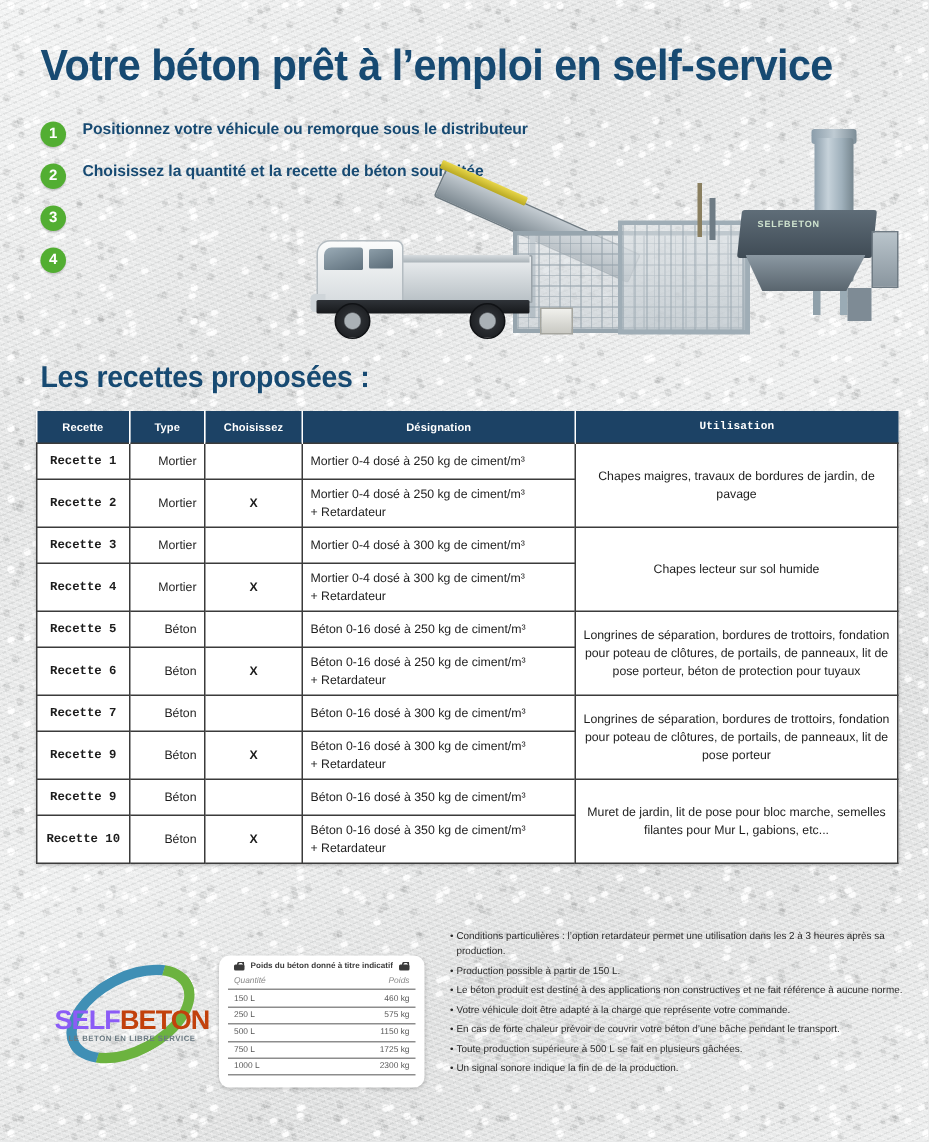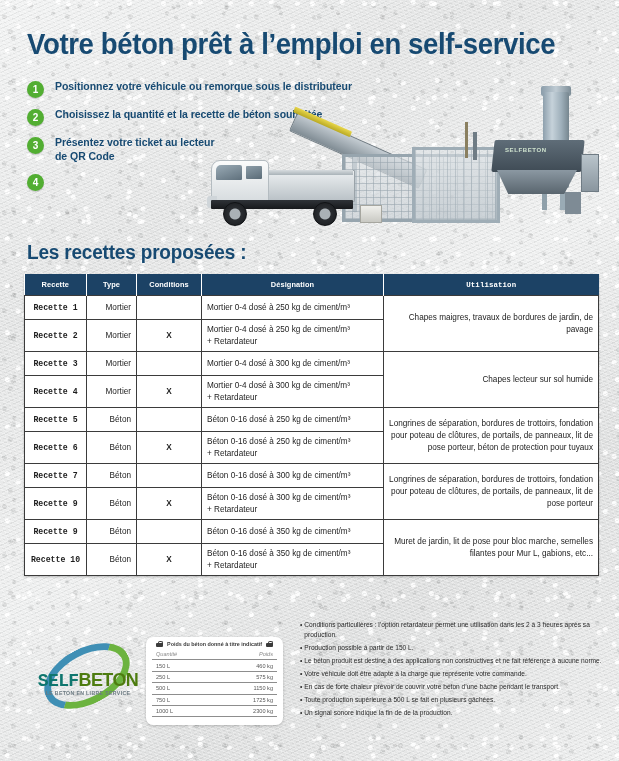--- a/index.html
+++ b/index.html
@@ -205,21 +205,21 @@
   table.recipes td{
     border:1px solid #3b3b3b;
     font-size:8.2px;color:#1d1d1d;
     padding:3px 5px;background:#fff;
     vertical-align:middle;
   }
   td.c-rec{text-align:center;font-weight:bold;font-size:8.4px;font-family:Liberation Mono, monospace;}
   td.c-type{text-align:right;}
   td.c-ret{text-align:center;font-weight:bold;font-size:9px;}
   td.c-des{text-align:left;line-height:12px;white-space:pre-line;}
-  td.c-uti{text-align:right;line-height:12px;font-size:8px;}
+  td.c-uti{text-align:center;line-height:12px;font-size:8px;}
   tr.r-single td{height:17px;}
   tr.r-double td{height:25px;}
 
   
   .logo{position:absolute;left:27px;top:648px;width:120px;height:62px;}
   .logo-ring{
     position:absolute;left:14px;top:0px;width:92px;height:56px;
     border-radius:50%;
     border:7px solid transparent;
     border-top-color:#3f8fb5;
@@ -227,22 +227,22 @@
     border-right-color:#6cb33f;
     border-bottom-color:#6cb33f;
     transform:rotate(-28deg);
     box-sizing:border-box;
   }
   .logo-word{
     position:absolute;left:0px;top:23px;width:122px;
     text-align:center;font-size:18px;font-weight:bold;letter-spacing:-.6px;
     line-height:18px;
   }
-  .lw-self{color:#0f766e;font-family:Liberation Mono, monospace;}
-  .lw-beton{color:#4d7c0f;}
+  .lw-self{color:#8b5cf6;}
+  .lw-beton{color:#c2410c;}
   .logo-tag{
     position:absolute;left:0;top:42px;width:122px;text-align:center;
     font-size:5.2px;font-weight:bold;color:#6b7a82;letter-spacing:.35px;
   }
 
   .wcard{
     position:absolute;left:146px;top:637px;width:137px;height:88px;
     background:#fff;border-radius:7px;box-shadow:0 1px 3px rgba(0,0,0,.2);
     padding:4px 6px;box-sizing:border-box;
   }
@@ -291,22 +291,20 @@
     <div class="step">
       <div class="step-num">1</div>
       <div class="step-txt">Positionnez votre véhicule ou remorque sous le distributeur</div>
     </div>
     <div class="step">
       <div class="step-num">2</div>
       <div class="step-txt">Choisissez la quantité et la recette de béton souhaitée</div>
     </div>
     <div class="step">
       <div class="step-num">3</div>
-      <div class="step-txt">Présentez votre ticket au lecteur
-de QR Code</div>
     </div>
     <div class="step">
       <div class="step-num">4</div>
     </div>
   </div>
 
   <div class="photo">
     <div class="silo-top"></div>
     <div class="silo"></div>
     <div class="silo-leg"></div>
@@ -345,21 +343,21 @@
         <col style="width:62px">
           <col style="width:50px">
           <col style="width:65px">
         <col style="width:182px">
           <col style="width:215px">
       </colgroup>
       <thead>
         <tr>
           <th>Recette</th>
           <th>Type</th>
-          <th>Conditions</th>
+          <th>Choisissez</th>
           <th>Désignation</th>
           <th>Utilisation</th>
         </tr>
       </thead>
       <tbody>
         <tr class="r-single">
           <td class="c-rec">Recette 1</td>
           <td class="c-type">Mortier</td>
           <td class="c-ret"></td>
           <td class="c-des">Mortier 0-4 dosé à 250 kg de ciment/m³</td>

